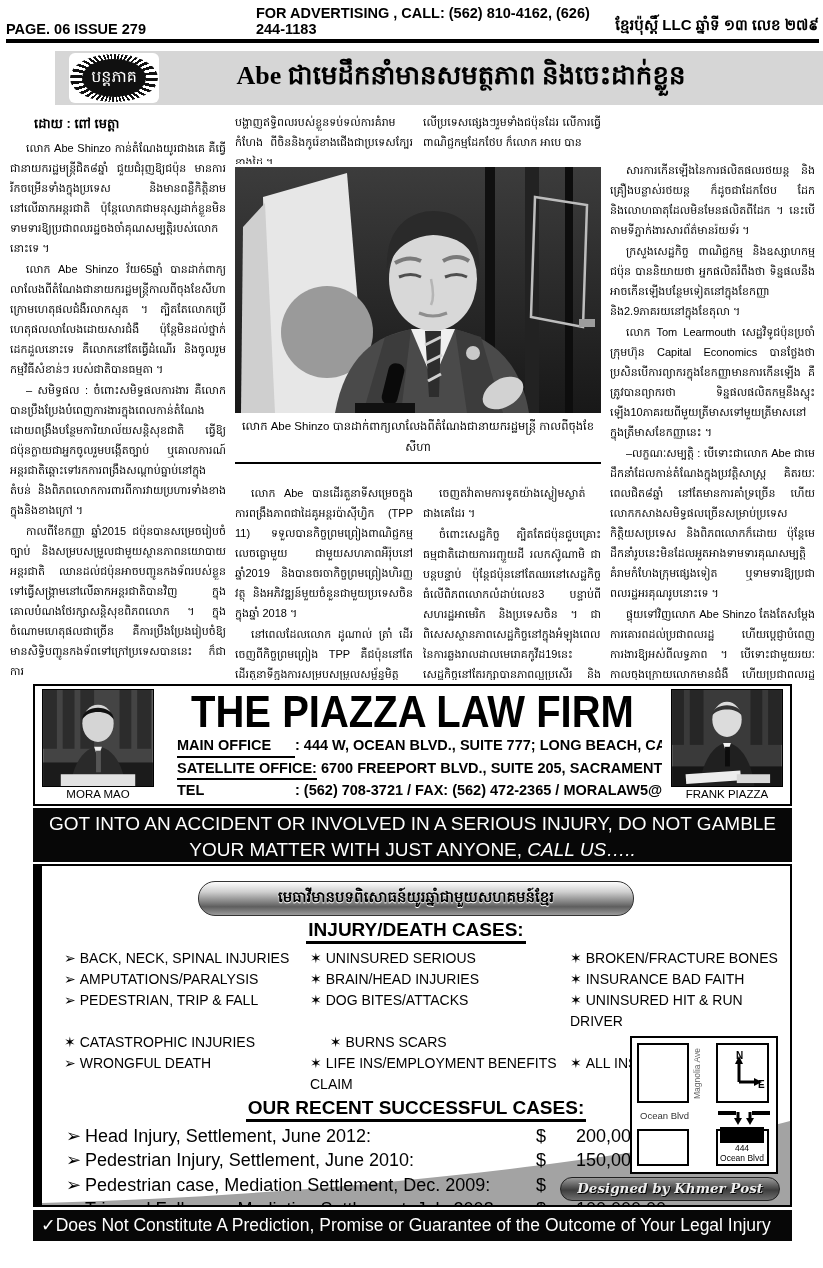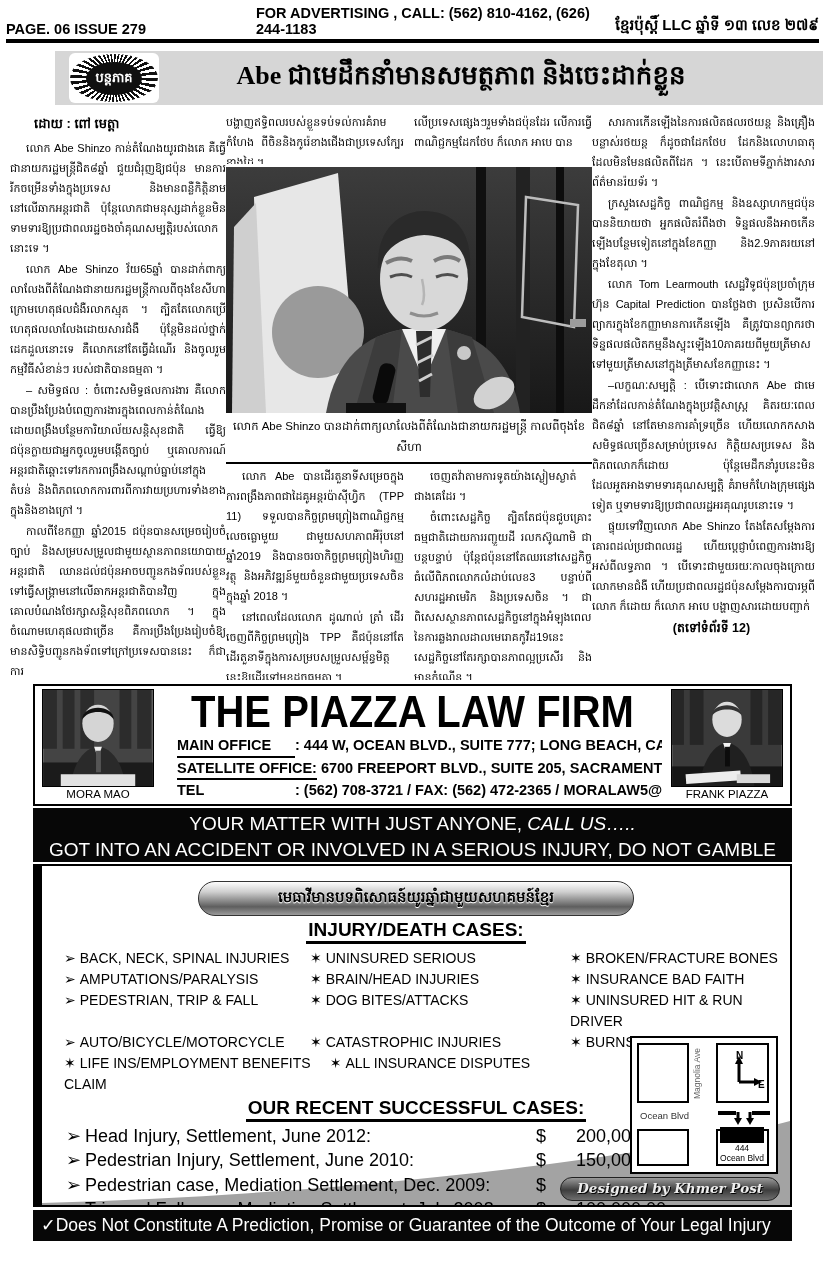--- a/index.html
+++ b/index.html
@@ -24,44 +24,44 @@
     background:#d6d6d6; display:flex; align-items:center;
   }
   .burst-tile { background:#fff; border-radius:6px; margin-left:14px; padding:1px; }
   .burst {
     width:88px; height:48px; border-radius:50%;
     background:repeating-conic-gradient(#101010 0deg 4.5deg, #fff 4.5deg 9deg);
     display:flex; align-items:center; justify-content:center;
   }
   .burst-inner {
     background:#101010; color:#fff; border-radius:50%;
-    font-size:13px; font-weight:bold; padding:7px 9px; white-space:nowrap;
+    font-size:16px; font-weight:normal; padding:7px 9px; white-space:nowrap;
   }
   .mast-title {
     flex:1; text-align:center; font-family:"Liberation Serif", serif;
     font-weight:bold; font-size:26px; padding-right:60px;
   }
   
   .article {
     position:absolute; left:10px; right:8px; top:112px; height:568px;
-    display:flex; font-size:11px; line-height:1.82; text-align:justify;
+    display:flex; gap:9px; font-size:11px; line-height:1.82; text-align:justify;
     overflow:hidden;
   }
   .article p { margin:0 0 1px; text-indent:16px; }
   .colL { width:216px; overflow:hidden; }
   .colM { width:366px; display:flex; flex-direction:column; overflow:hidden; }
-  .colR { flex:1; overflow:hidden; }
+  .colR { flex:1; overflow:hidden;margin-top:48px; }
   .byline { font-weight:bold; font-size:13px; text-indent:24px; margin-bottom:2px; }
   .mini-row { display:flex; gap:10px; }
   .mini-row > div { flex:1; overflow:hidden; }
   .photo-wrap { margin-top:3px; }
   .photo-wrap svg { display:block; }
   .caption {
     text-align:center; font-size:11.5px; padding:3px 0 4px;
-    border-bottom:2px solid #000; margin-bottom:2px; text-indent:0;
+    border-bottom:2px solid #000; margin-bottom:19px; text-indent:0;
   }
   .cont-note { text-align:center; font-weight:bold; font-size:12.5px; text-indent:0; }
   
   .firm {
     position:absolute; left:33px; right:31px; top:684px; height:122px;
     border:2px solid #000; display:flex; padding:3px 4px; gap:6px; background:#fff;
   }
   .portrait { width:118px; display:flex; flex-direction:column; align-items:center; }
   .portrait svg { border:1px solid #000; }
   .portrait .plabel { font-size:11.5px; margin-top:1px; }
@@ -237,21 +237,21 @@
           <p>ចេញតវ៉ាតាមការទូតយ៉ាងស្ងៀមស្ងាត់ជាងគេដែរ ។</p>
           <p>ចំពោះសេដ្ឋកិច្ច ត្បិតតែជប៉ុនជួបគ្រោះធម្មជាតិដោយការរញ្ជួយដី រលកស៊ូណាមិ ជាបន្តបន្ទាប់ ប៉ុន្តែជប៉ុននៅតែឈរនៅសេដ្ឋកិច្ចធំលើពិភពលោកលំដាប់លេខ3 បន្ទាប់ពីសហរដ្ឋអាមេរិក និងប្រទេសចិន ។ ជាពិសេសស្ថានភាពសេដ្ឋកិច្ចនៅក្នុងអំឡុងពេលនៃការឆ្លងរាលដាលមេរោគកូវីដ19នេះ សេដ្ឋកិច្ចនៅតែរក្សាបានភាពល្អប្រសើរ និងមានកំណើន ។</p>
 
         </div>
       </div>
     </div>
 
     <div class="colR">
       <p>សារការកើនឡើងនៃការផលិតផលរថយន្ត និងគ្រឿងបន្លាស់រថយន្ត ក៏ដូចជាដែកថែប ដែកនិងលោហធាតុដែលមិនមែនផលិតពីដែក ។ នេះបើតាមទីភ្នាក់ងារសារព័ត៌មានរ៉យទ័រ ។</p>
       <p>ក្រសួងសេដ្ឋកិច្ច ពាណិជ្ជកម្ម និងឧស្សាហកម្មជប៉ុន បាននិយាយថា អ្នកផលិតរំពឹងថា ទិន្នផលនឹងអាចកើនឡើងបន្ថែមទៀតនៅក្នុងខែកញ្ញា និង2.9ភាគរយនៅក្នុងខែតុលា ។</p>
-      <p>លោក Tom Learmouth សេដ្ឋវិទូជប៉ុនប្រចាំក្រុមហ៊ុន Capital Prediction បានថ្លែងថា ប្រសិនបើការព្យាករក្នុងខែកញ្ញាមានការកើនឡើង គឺត្រូវបានព្យាករថា ទិន្នផលផលិតកម្មនឹងស្ទុះឡើង10ភាគរយពីមួយត្រីមាសទៅមួយត្រីមាសនៅក្នុងត្រីមាសខែកញ្ញានេះ ។</p>
+      <p>លោក Tom Learmouth សេដ្ឋវិទូជប៉ុនប្រចាំក្រុមហ៊ុន Capital Economics បានថ្លែងថា ប្រសិនបើការព្យាករក្នុងខែកញ្ញាមានការកើនឡើង គឺត្រូវបានព្យាករថា ទិន្នផលផលិតកម្មនឹងស្ទុះឡើង10ភាគរយពីមួយត្រីមាសទៅមួយត្រីមាសនៅក្នុងត្រីមាសខែកញ្ញានេះ ។</p>
       <p>–លក្ខណៈសម្បត្តិ : បើទោះជាលោក Abe ជាមេដឹកនាំដែលកាន់តំណែងក្នុងប្រវត្តិសាស្ត្រ គិតរយៈពេលជិត៨ឆ្នាំ នៅតែមានការគាំទ្រច្រើន ហើយលោកកសាងសមិទ្ធផលច្រើនសម្រាប់ប្រទេស កិត្តិយសប្រទេស និងពិភពលោកក៏ដោយ ប៉ុន្តែមេដឹកនាំរូបនេះមិនដែលអួតអាងទាមទារគុណសម្បត្តិ គំរាមកំហែងក្រុមផ្សេងទៀត ឬទាមទារឱ្យប្រជាពលរដ្ឋអរគុណរូបនោះទេ ។</p>
       <p>ផ្ទុយទៅវិញលោក Abe Shinzo តែងតែសម្តែងការគោរពដល់ប្រជាពលរដ្ឋ ហើយប្តេជ្ញាបំពេញការងារឱ្យអស់ពីលទ្ធភាព ។ បើទោះជាមួយរយៈកាលចុងក្រោយលោកមានជំងឺ ហើយប្រជាពលរដ្ឋជប៉ុនសម្តែងការបារម្ភពីលោក ក៏ដោយ ក៏លោក អាបេ បង្ហាញសារដោយបញ្ជាក់</p>
       <p class="cont-note">(តទៅទំព័រទី 12)</p>
     </div>
   </div>
 
   <div class="firm">
     <div class="portrait">
       <svg width="112" height="98" viewBox="0 0 112 98">
         <rect width="112" height="98" fill="#444"></rect>
@@ -304,22 +304,22 @@
         <polygon points="52,54 56,66 60,54" fill="#f2f2f2"></polygon>
         <rect x="54" y="58" width="5" height="20" fill="#0c0c0c"></rect>
         <rect x="14" y="84" width="56" height="10" fill="#ededed" transform="rotate(-4 42 89)"></rect>
         <rect x="66" y="86" width="34" height="9" fill="#d8d8d8"></rect>
       </svg>
       <span class="plabel">FRANK PIAZZA</span>
     </div>
   </div>
 
   <div class="banner">
+    <div>GOT INTO AN ACCIDENT OR INVOLVED IN A SERIOUS INJURY, DO NOT GAMBLE</div>
     <div><span>YOUR MATTER WITH JUST ANYONE,  </span><span class="it">CALL US…..</span></div>
-    <div>GOT INTO AN ACCIDENT OR INVOLVED IN A SERIOUS INJURY, DO NOT GAMBLE</div>
   </div>
 
   <div class="ad-body">
 
     <svg class="swoosh" viewBox="0 0 755 92" preserveAspectRatio="none">
       <path d="M0,92 L755,92 L755,6 C620,44 300,82 0,90 Z" fill="#a3a3a3"></path>
     </svg>
 
     <div class="pill">មេធាវីមានបទពិសោធន៍យូរឆ្នាំជាមួយសហគមន៍ខ្មែរ</div>
 
@@ -335,25 +335,25 @@
         <div class="c1"><span class="blt">➢</span><span>AMPUTATIONS/PARALYSIS</span></div>
         <div class="c2"><span class="blt">✶</span><span>BRAIN/HEAD INJURIES</span></div>
         <div class="c3"><span class="blt">✶</span><span>INSURANCE BAD FAITH</span></div>
       </div>
       <div class="irow">
         <div class="c1"><span class="blt">➢</span><span>PEDESTRIAN, TRIP &amp; FALL</span></div>
         <div class="c2"><span class="blt">✶</span><span>DOG BITES/ATTACKS</span></div>
         <div class="c3"><span class="blt">✶</span><span>UNINSURED HIT &amp; RUN DRIVER</span></div>
       </div>
       <div class="irow">
-        <div class="c1"><span class="blt">➢</span><span>AUTO/BICYCLE/MOTORCYCLE</span></div>
         <div class="c2"><span class="blt">✶</span><span>CATASTROPHIC INJURIES</span></div>
         <div class="c3"><span class="blt">✶</span><span>BURNS SCARS</span></div>
       </div>
       <div class="irow">
+        <div class="c1"><span class="blt">➢</span><span>WRONGFUL DEATH</span></div>
         <div class="c2"><span class="blt">✶</span><span>LIFE INS/EMPLOYMENT BENEFITS CLAIM</span></div>
         <div class="c3"><span class="blt">✶</span><span>ALL INSURANCE DISPUTES</span></div>
       </div>
     </div>
 
     <div class="sec-head"><span>OUR RECENT SUCCESSFUL CASES:</span></div>
 
     <div class="cases">
       <div class="crow">
         <span class="blt">➢</span>

